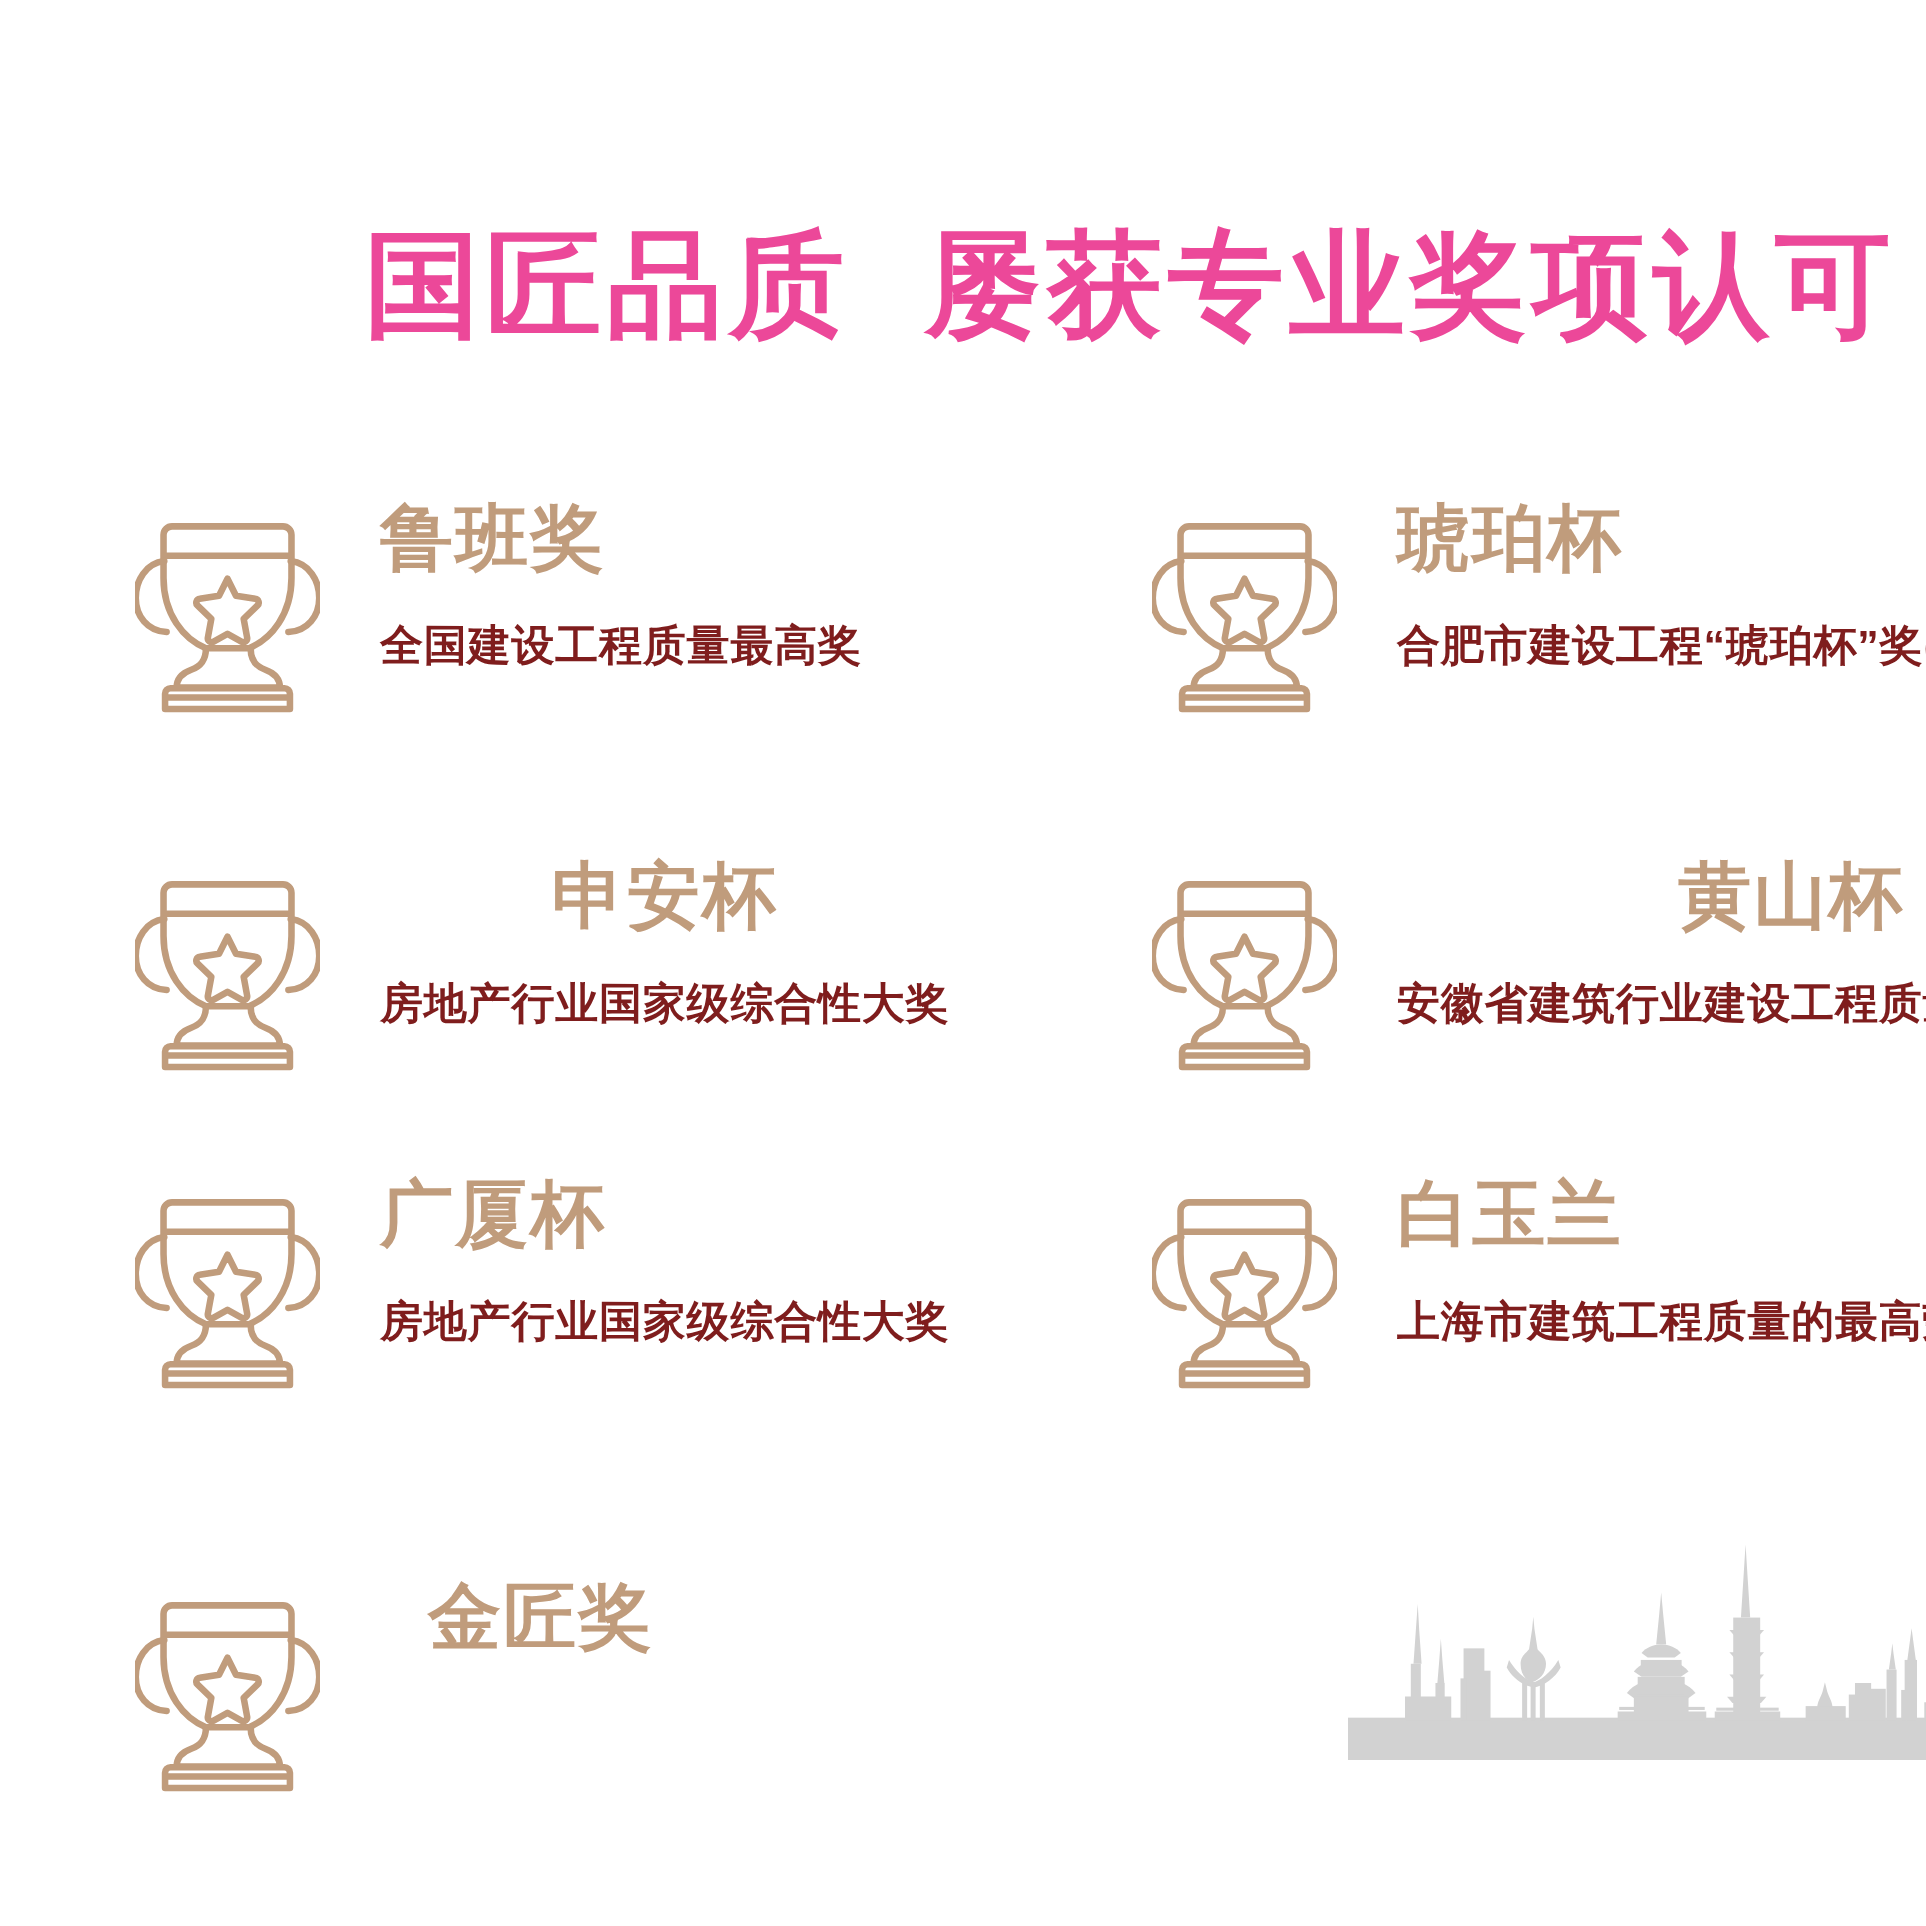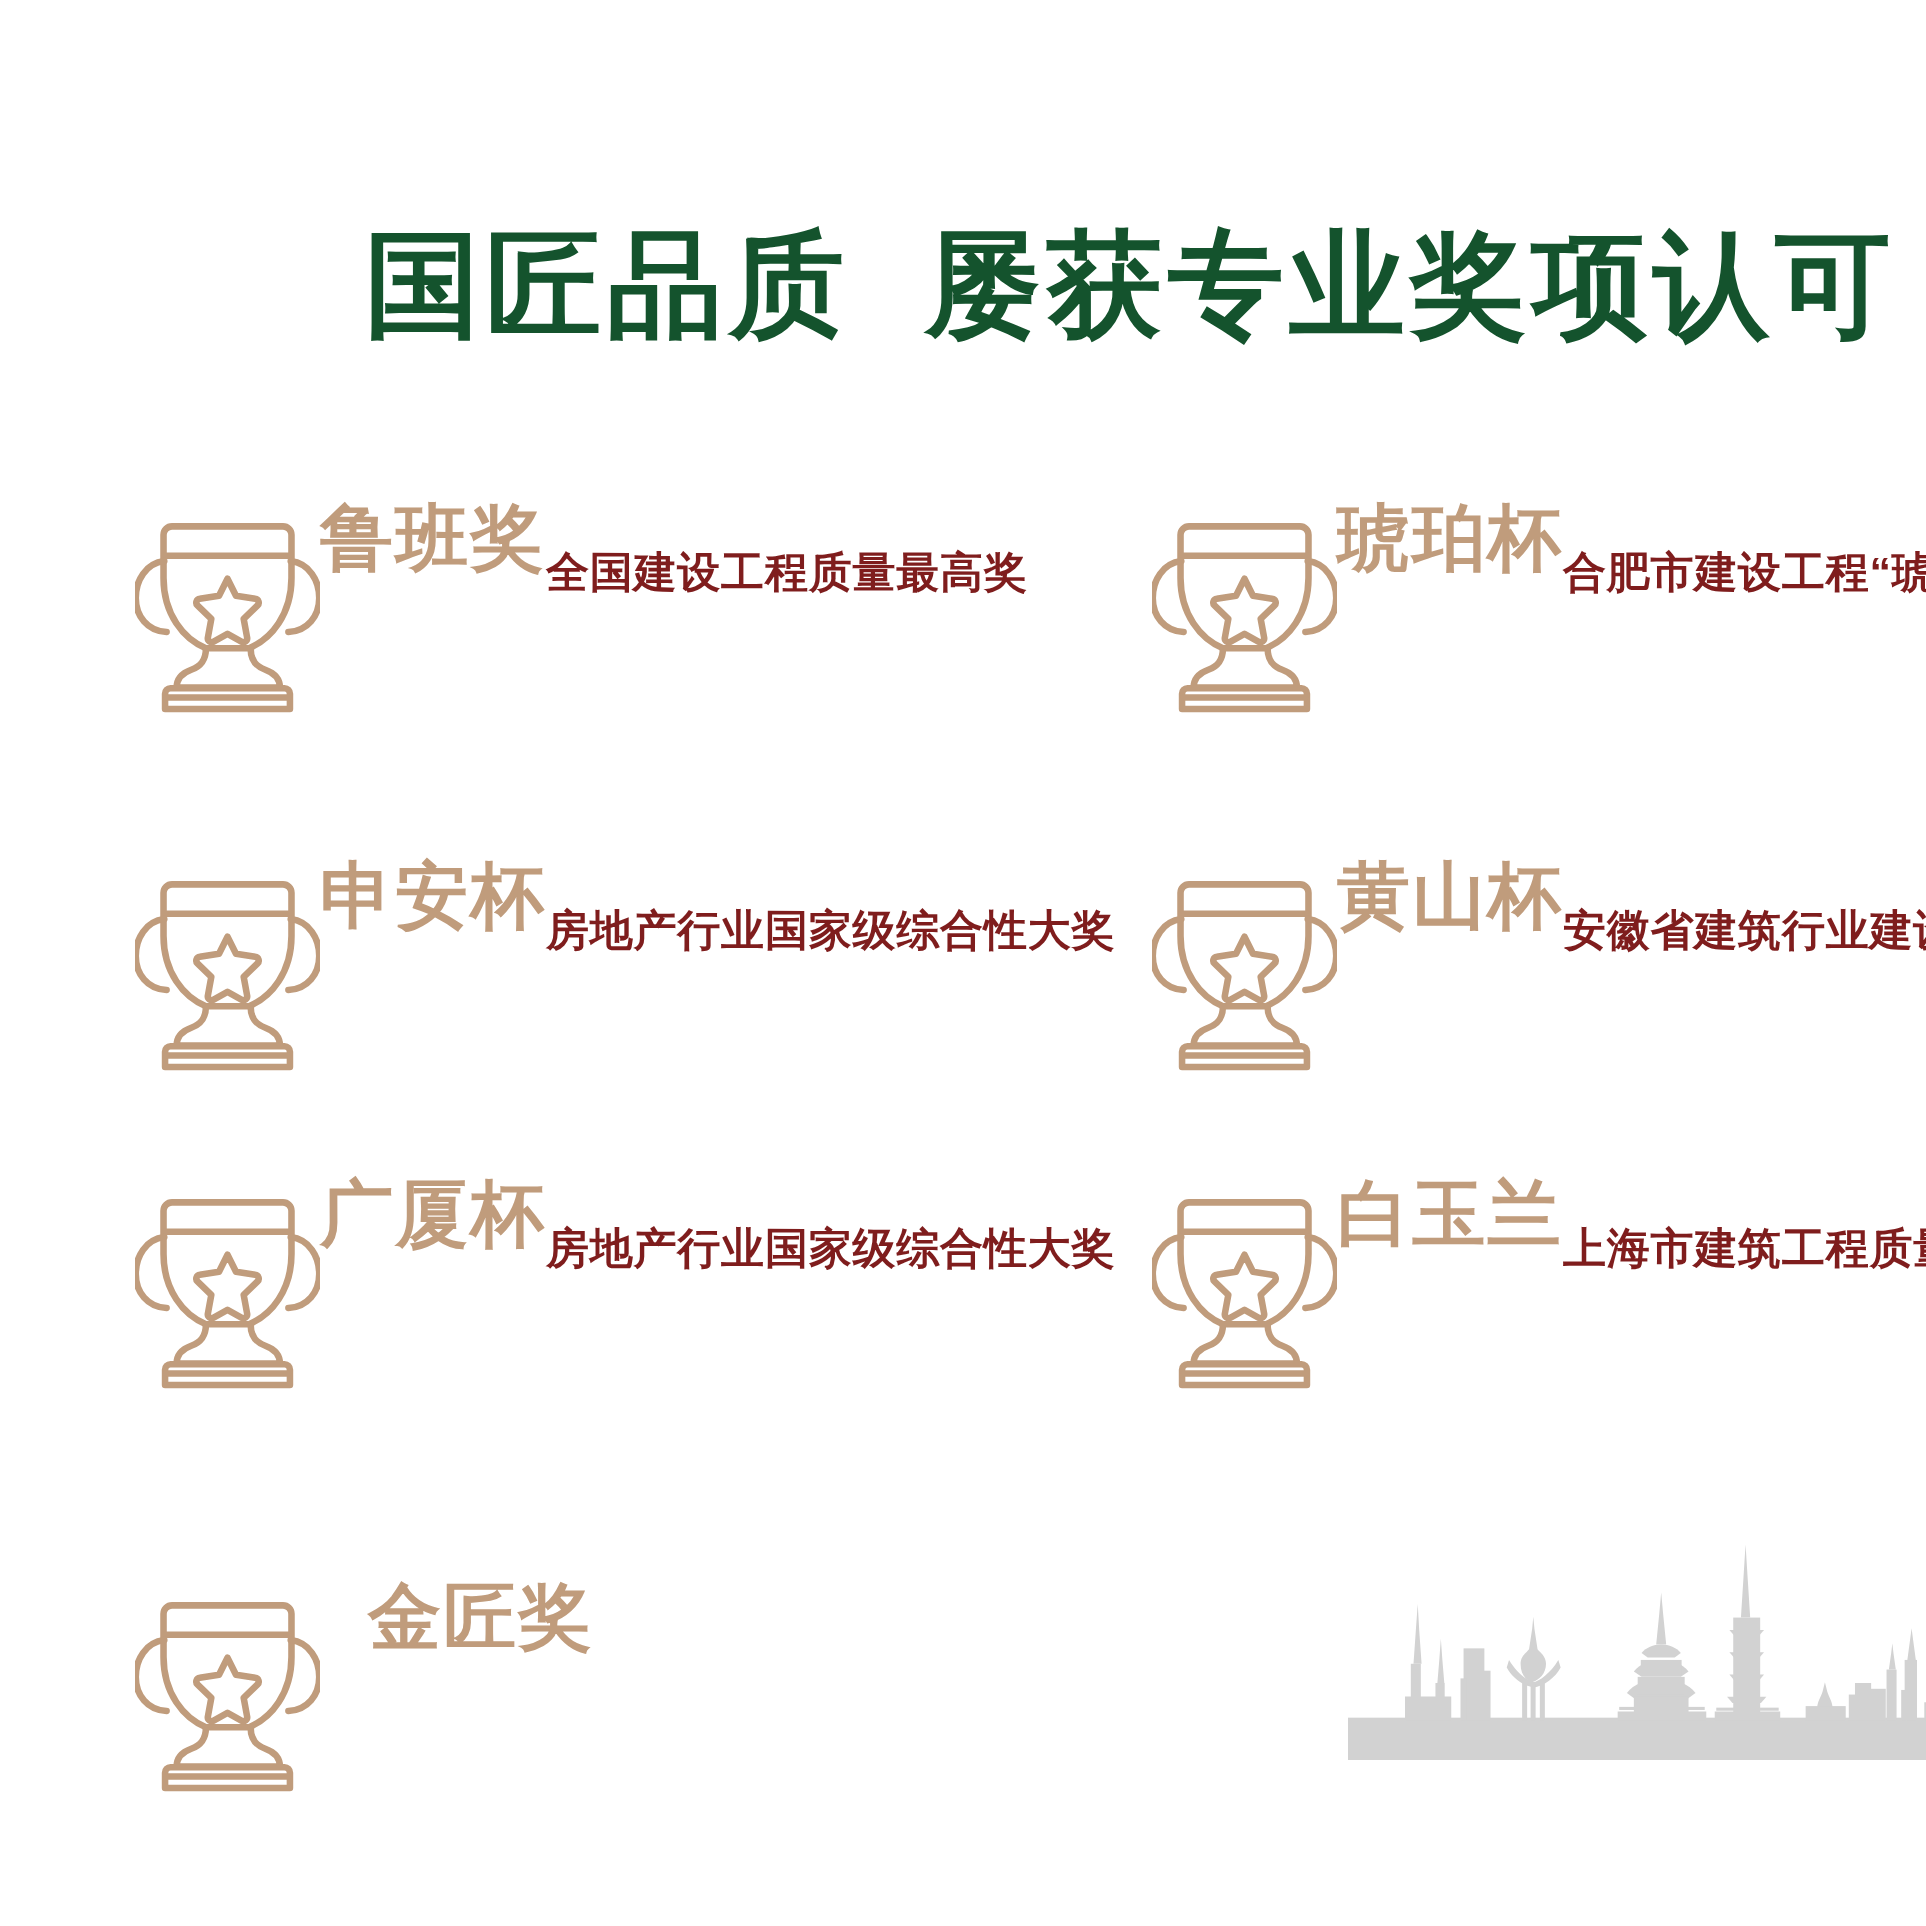--- a/index.html
+++ b/index.html
@@ -17,21 +17,21 @@
   }
 
   
   #page-title {
     position: absolute;
     left: 364px;
     top: 141px;
     font-size: 116px;
     line-height: 1.15;
     font-weight: 700;
-    color: #14532d;
+    color: #ec4899;
     letter-spacing: 5.4px;
     white-space: pre;
   }
 
   
   #awards-grid {
     position: absolute;
     left: 0;
     top: 497px;
     width: 2497px;
@@ -52,23 +52,24 @@
   .award-item[data-row="2"] { top: 676px; }
   .award-item[data-row="3"] { top: 1079px; gap: 48px; }
 
   .trophy-icon {
     width: 185px;
     height: 216px;
     flex: 0 0 185px;
     display: block;
   }
   .award-text {
+    margin-left: 60px;
     padding-top: 3.9px;
     display: flex;
-    flex-direction: row;
+    flex-direction: column;
   }
   .award-name {
     font-size: 73px;
     line-height: 1;
     font-weight: 700;
     color: #c09c7c;
     letter-spacing: 2.3px;
     white-space: nowrap;
   }
   .award-desc {

